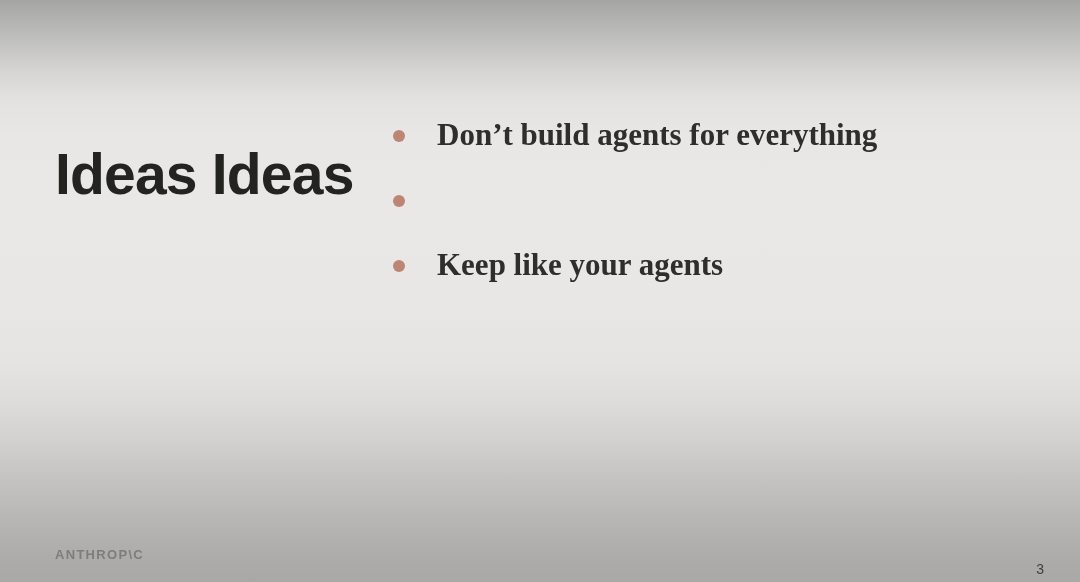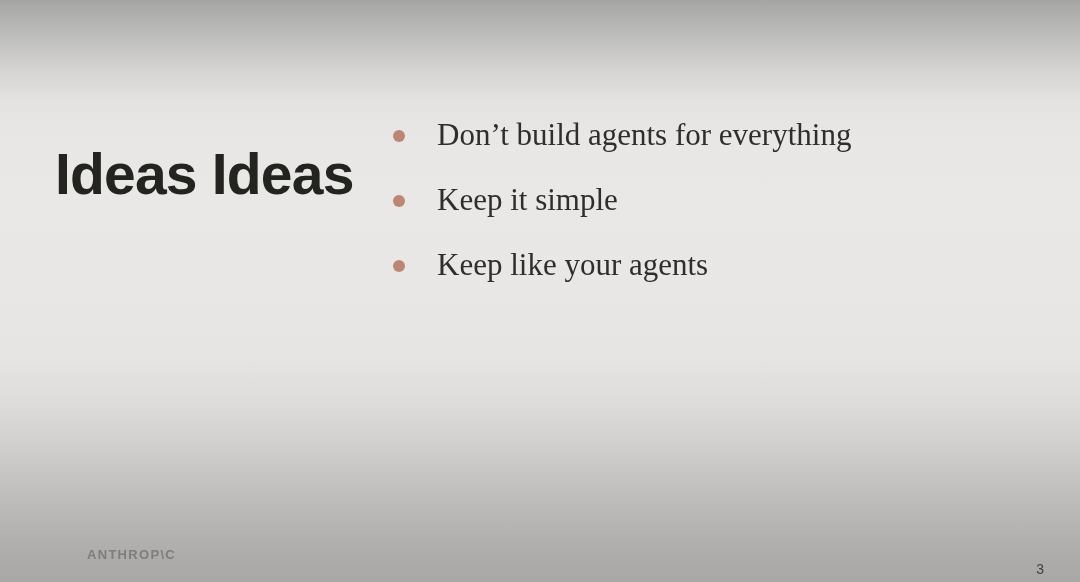--- a/index.html
+++ b/index.html
@@ -72,38 +72,37 @@
     border-radius: 50%;
     background: #bd8674;
     margin-top: 12px;
   }
 
   .bullet-text {
     flex: 1 1 auto;
     margin-left: 32px;
     font-family: "Liberation Serif", serif;
     font-size: 31px;
-    font-weight: 400;
+    font-weight: 700;
     color: #2e2f2b;
     line-height: 1.12;
     white-space: nowrap;
   }
 
   
   .logo {
     position: absolute;
     left: 55px;
     top: 547px;
     font-family: "Liberation Sans", sans-serif;
     font-size: 13px;
     font-weight: 700;
     letter-spacing: 1.3px;
     color: #7d7d7b;
     white-space: nowrap;
-    margin-left: 32px;
   }
 
   .page-number {
     position: absolute;
     right: 36px;
     top: 561px;
     font-family: "Liberation Sans", sans-serif;
     font-size: 14px;
     font-weight: 400;
     color: #3f3f3e;
@@ -119,21 +118,20 @@
 
   <ul class="bullets" style="list-style:none;margin:0;padding:0;">
 
     <li class="bullet-row">
       <span class="bullet-dot"></span>
       <span class="bullet-text">Don’t build agents for everything</span>
     </li>
 
     <li class="bullet-row">
       <span class="bullet-dot"></span>
-      <span class="bullet-text">Keep it simple</span>
     </li>
 
     <li class="bullet-row">
       <span class="bullet-dot"></span>
       <span class="bullet-text">Keep like your agents</span>
     </li>
 
   </ul>
 
   <div class="logo">ANTHROP\C</div>

